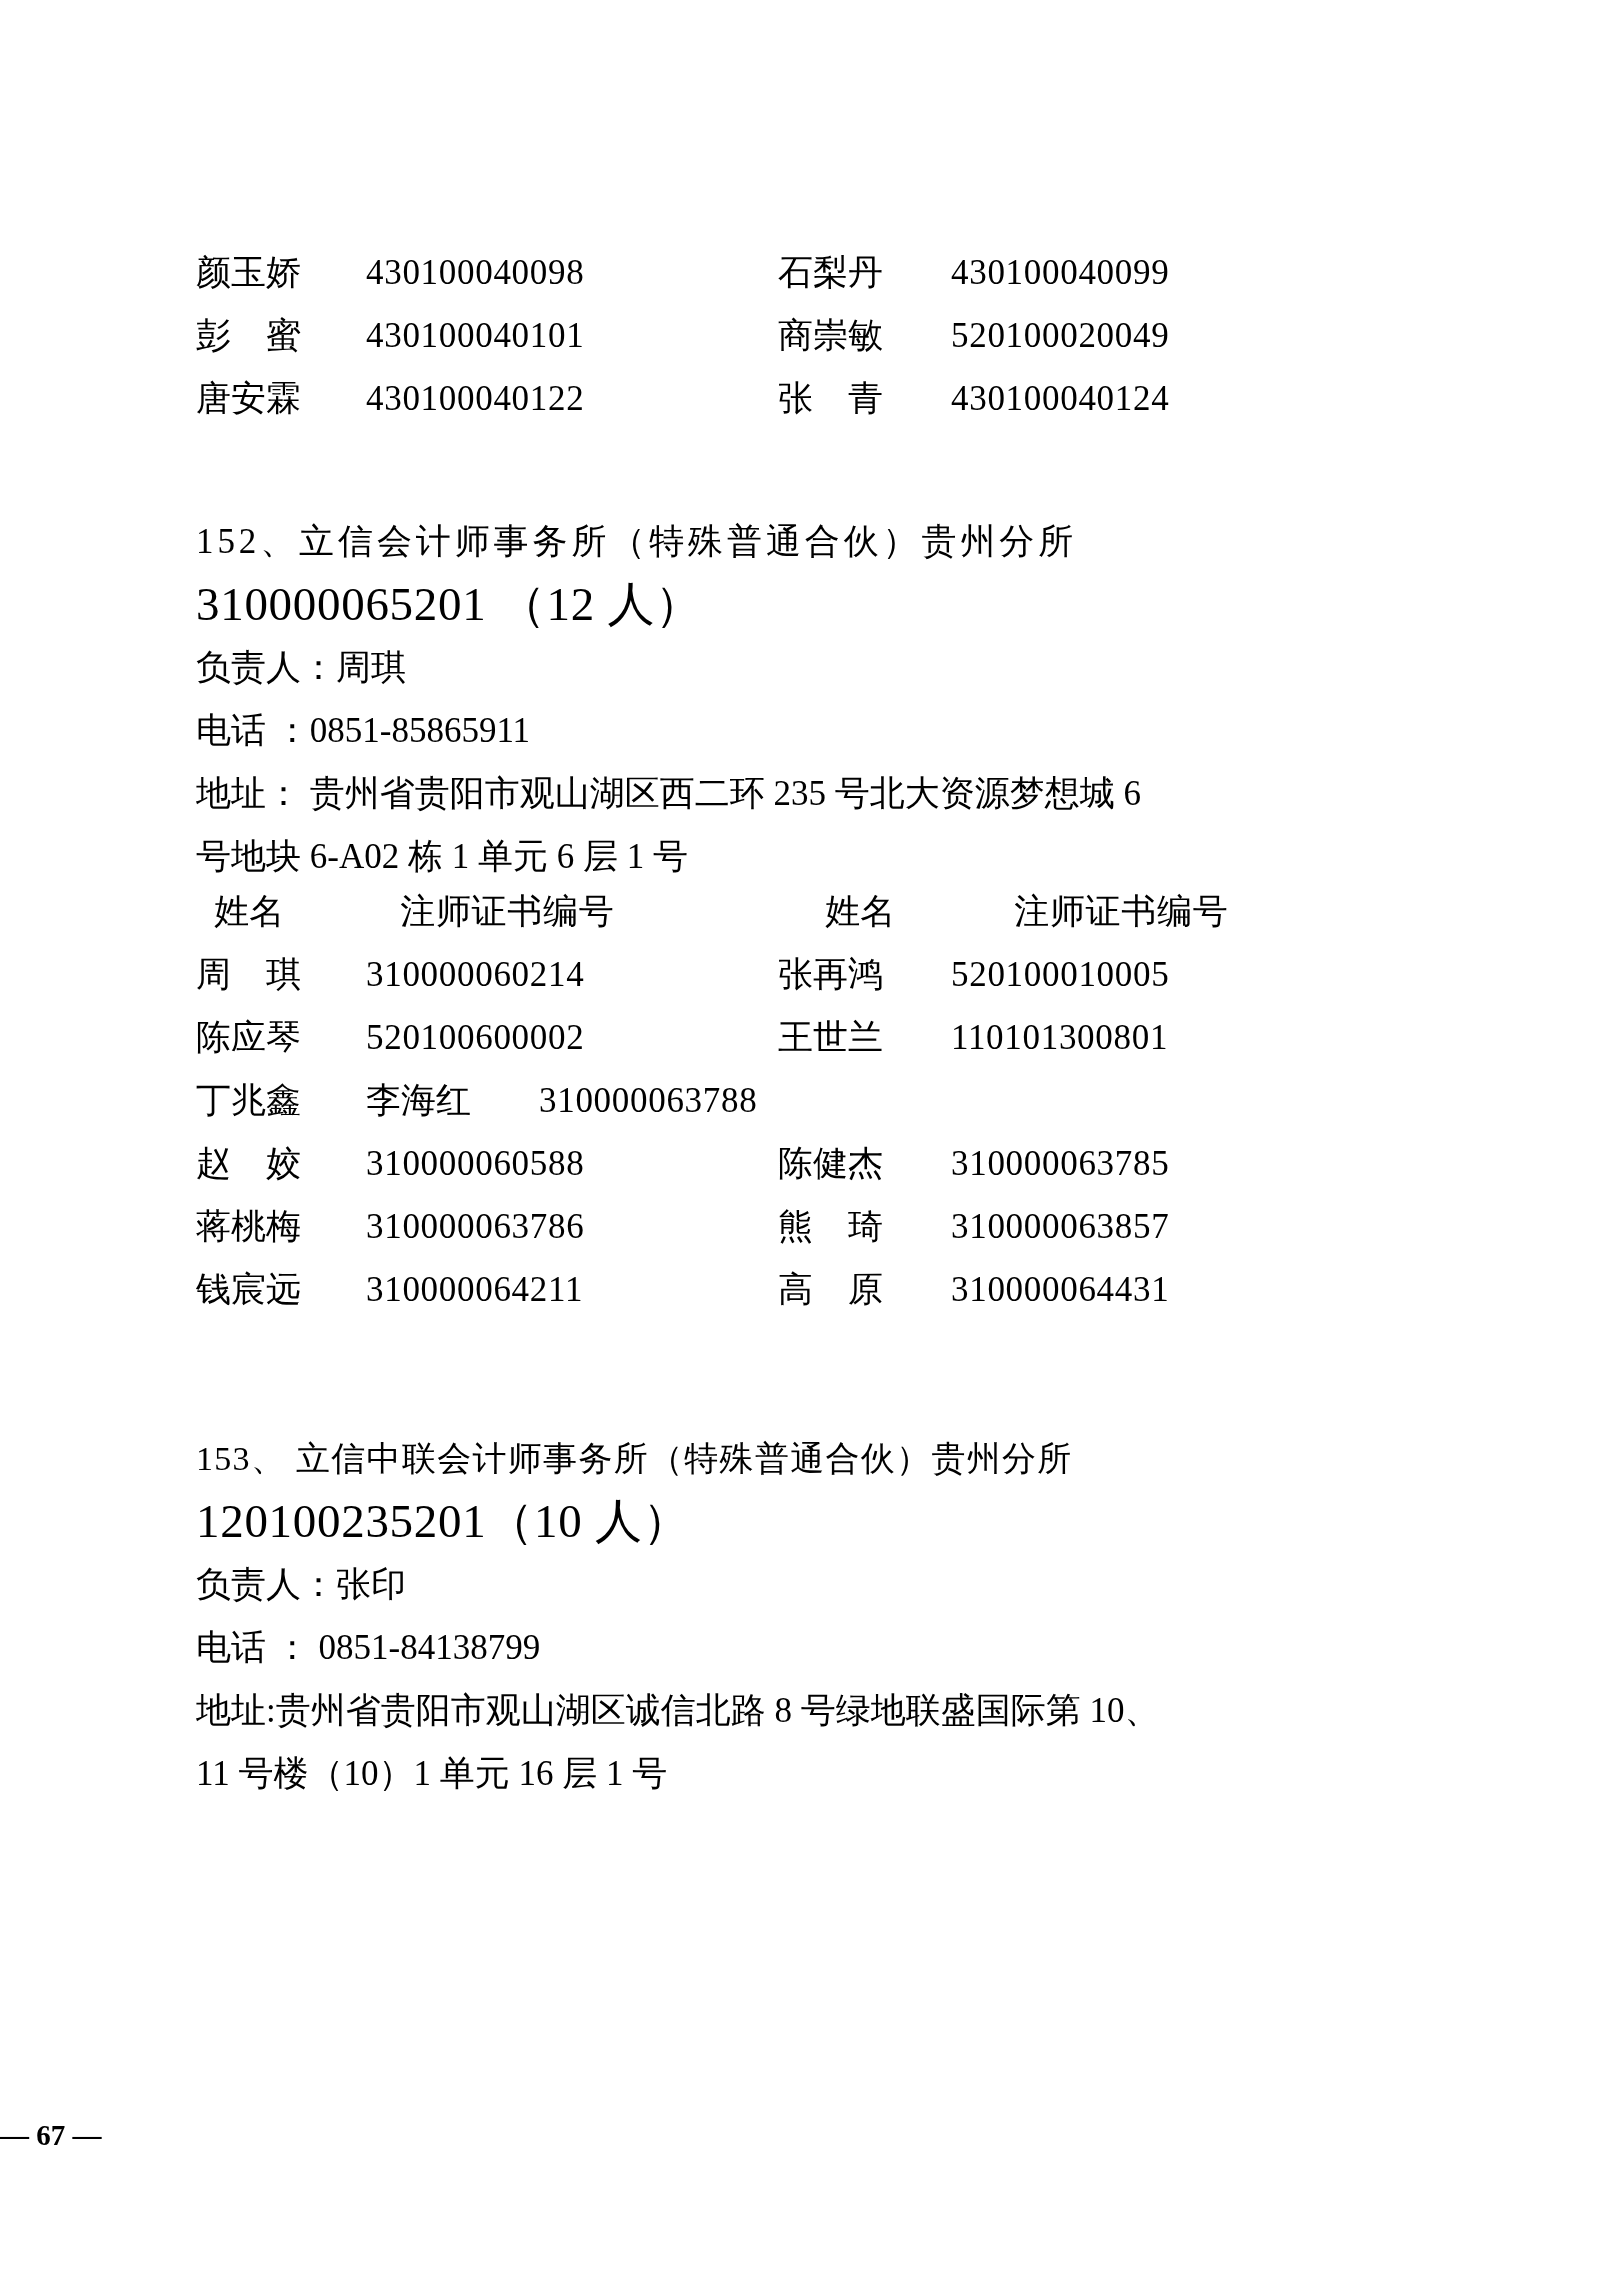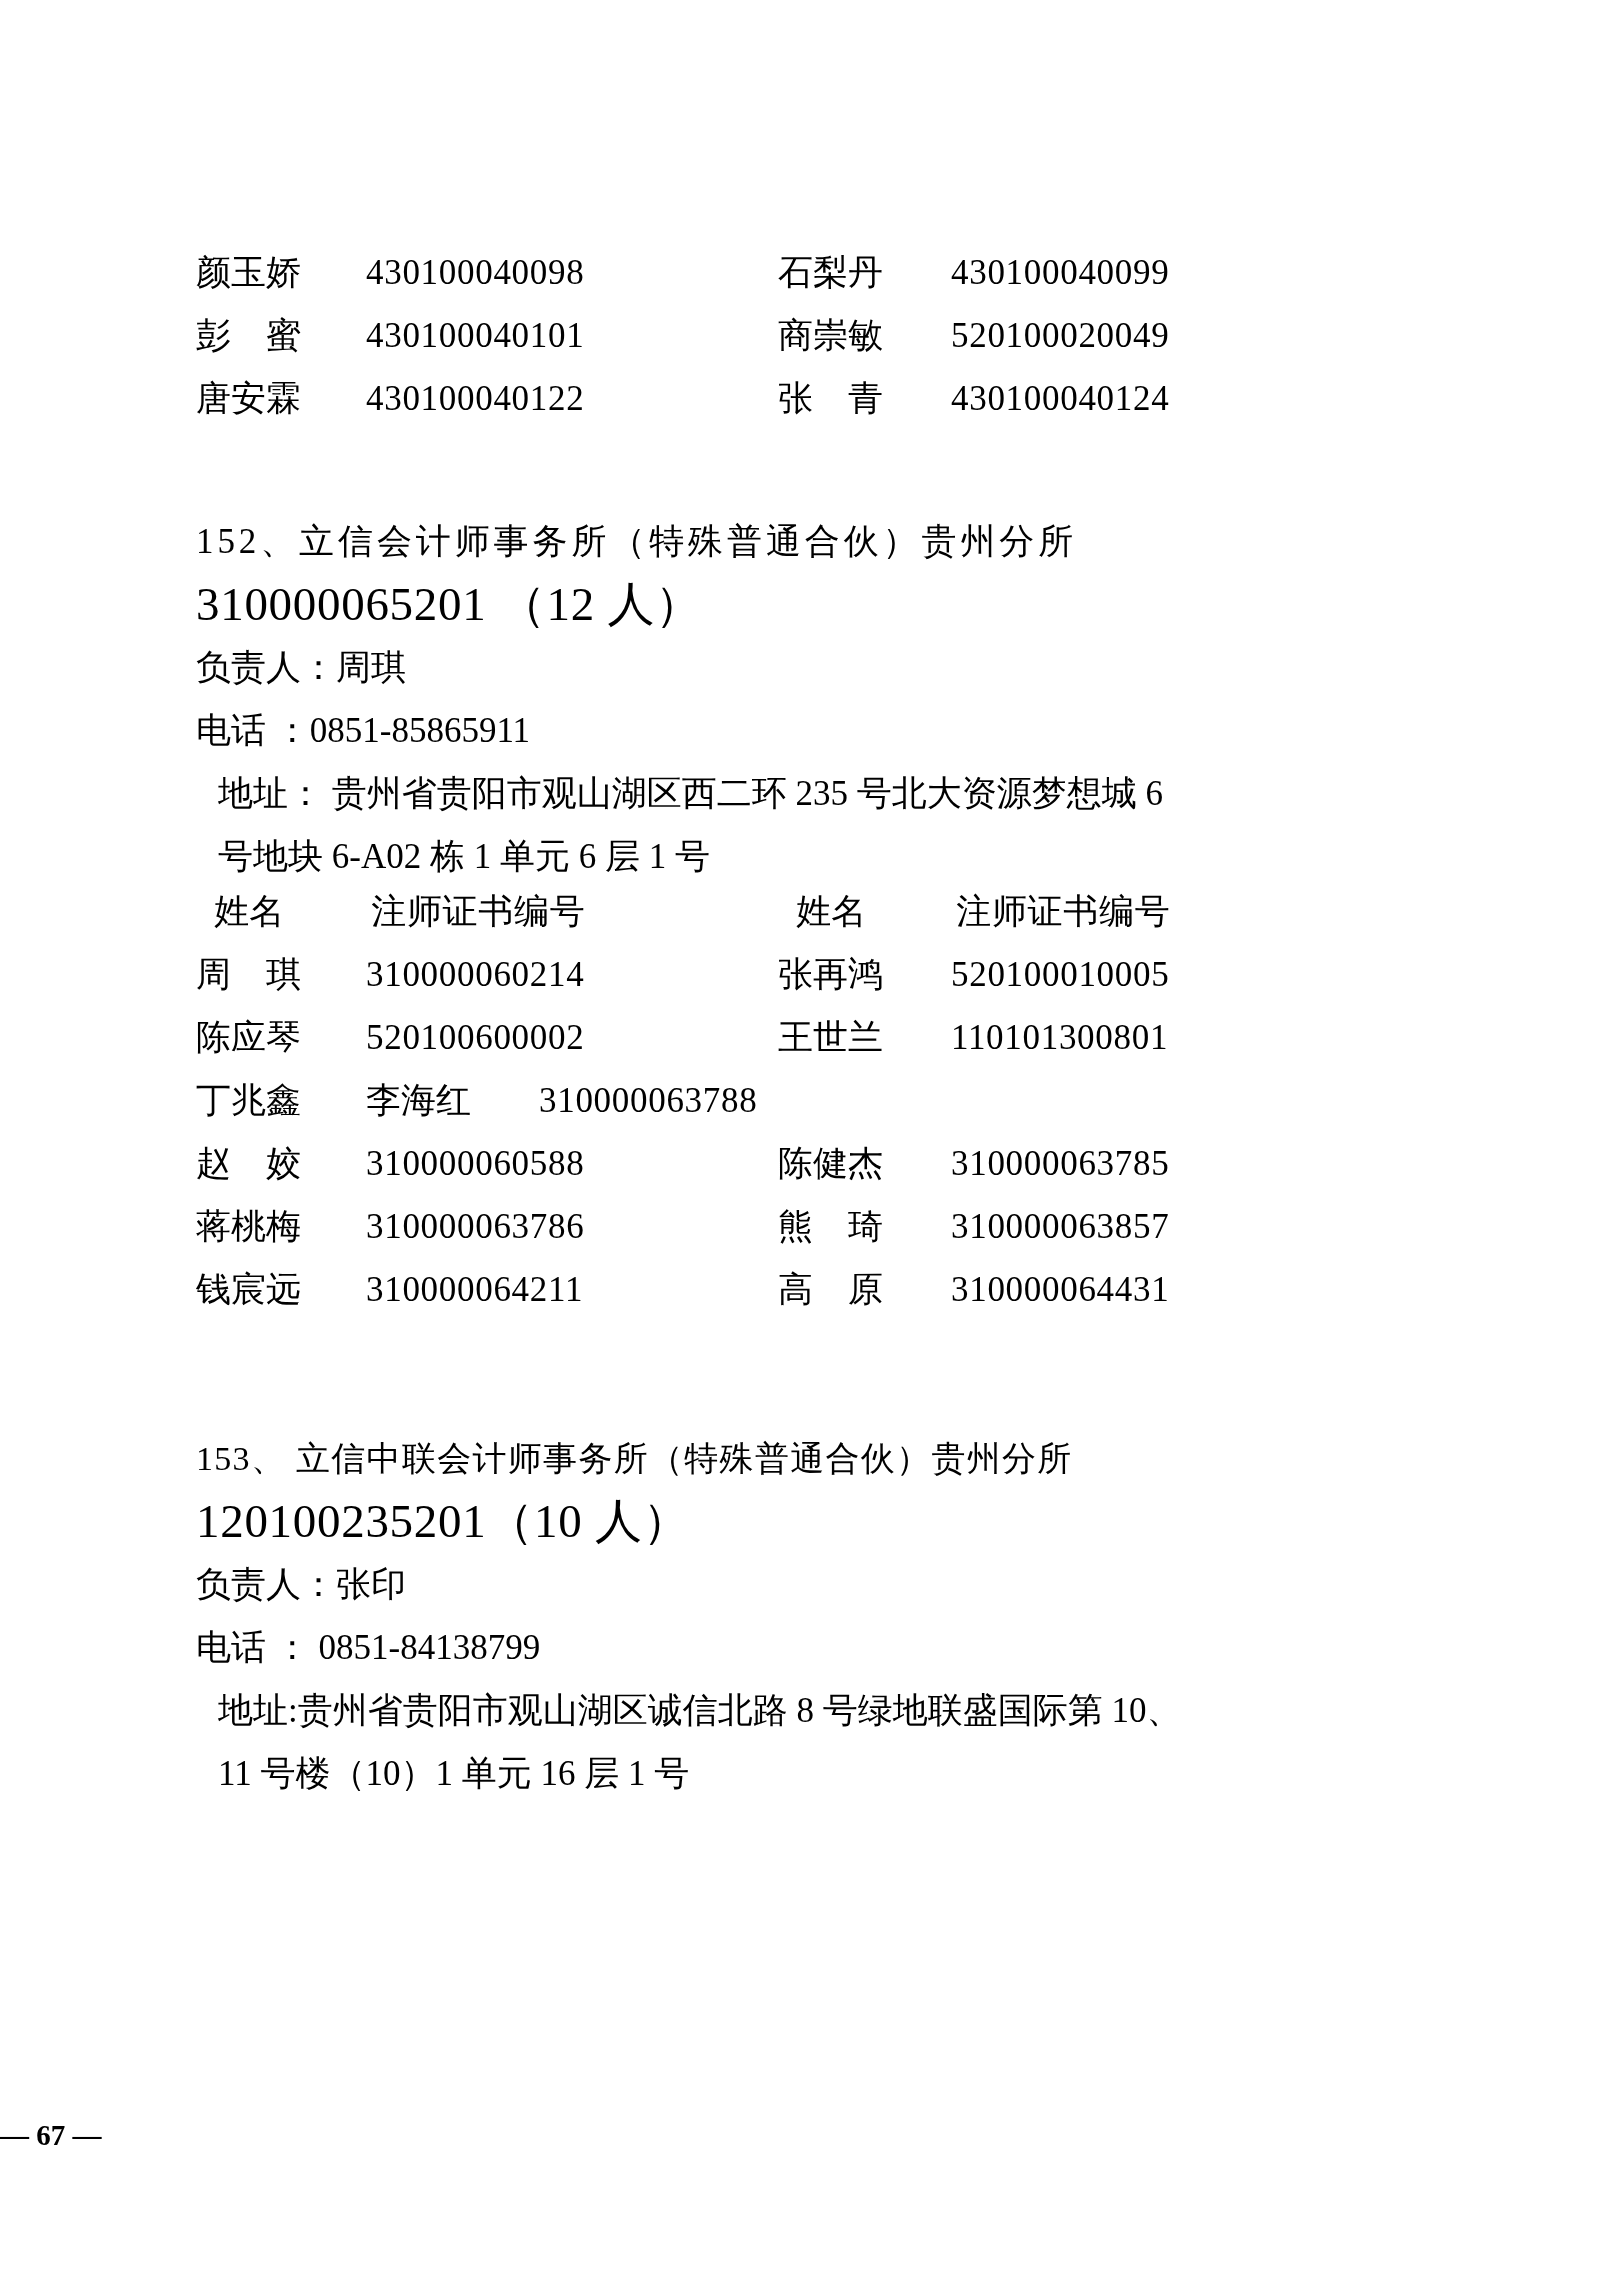--- a/index.html
+++ b/index.html
@@ -62,20 +62,21 @@
   }
   .hdr .col-name,
   .hdr .col-name2 {
     padding-left: 18.3px;
     box-sizing: border-box;
   }
   .hdr .col-num,
   .hdr .col-num2 {
     padding-left: 5.2px;
     box-sizing: border-box;
+    margin-left: 29px;
   }
 
   
   .gap-lg { height: 72px; }
   .gap-xl { height: 98px; }
 
   
   .firm-title {
     font-size: 35px;
     line-height: 63px;
@@ -92,21 +93,20 @@
     letter-spacing: 0.7px;
   }
   .info-line {
     font-size: 35px;
     line-height: 63px;
   }
   .addr {
     font-size: 35px;
     line-height: 63px;
     width: 1197px;
-    margin-left: 22px;
   }
 
   
   .footer {
     position: absolute;
     left: 0;
     top: 2119px;
     width: 1440px;
     text-align: left;
     padding-right: 196px;

